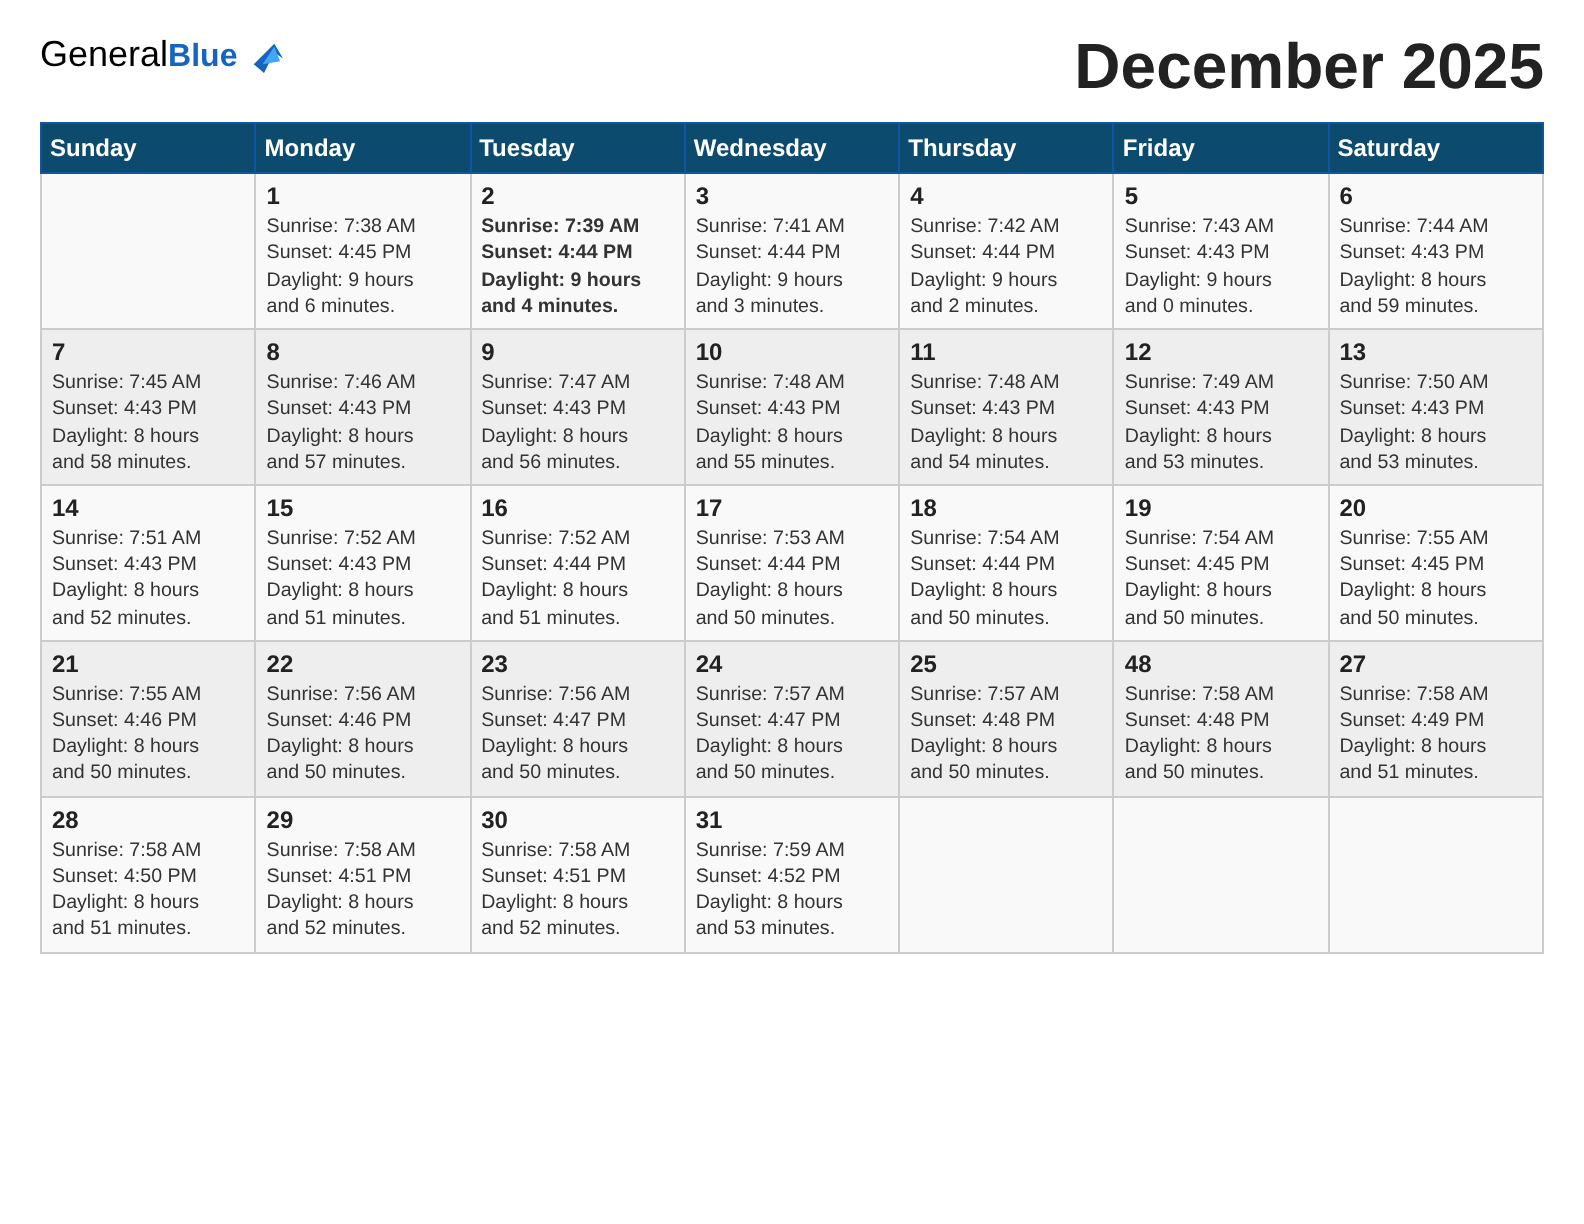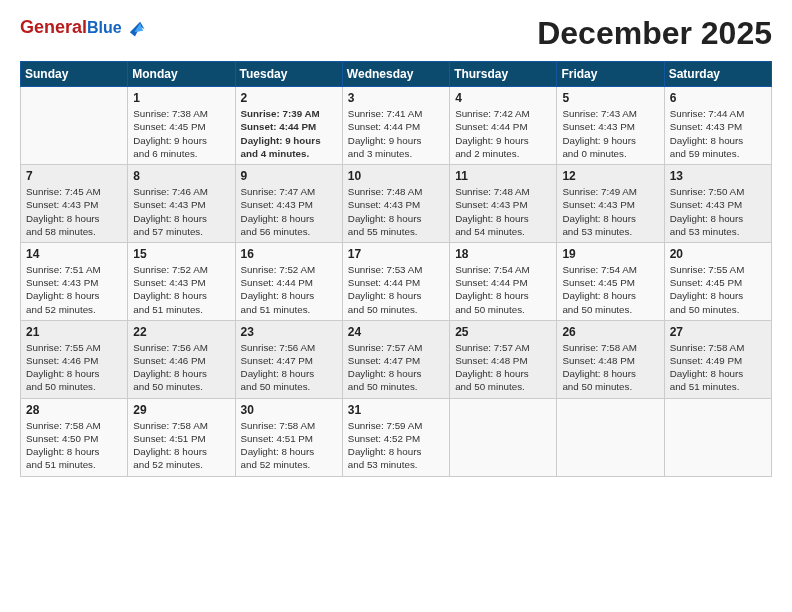--- a/index.html
+++ b/index.html
@@ -100,21 +100,21 @@
   </style>
 </head>
 <body>
 
 <div class="page">
   <div class="header">
     <div class="logo">
       <div>
         <div style="display:flex;align-items:center;">
           <span class="logo-text">
-            <span style="color:#b91c1c;font-size:18px;font-weight:bold;">General</span><span style="color:#1565c0;font-size:16px;font-weight:bold;">Blue</span>
+            <span style="color:#000000;font-size:18px;font-weight:normal;">General</span><span style="color:#1565c0;font-size:16px;font-weight:bold;">Blue</span>
           </span>
           <svg class="logo-icon" viewBox="0 0 30 30" xmlns="http://www.w3.org/2000/svg">
             <polygon points="8,22 22,8 28,18 22,14 15,28" fill="#1565c0"></polygon>
             <polygon points="14,22 22,10 26,20" fill="#42a5f5"></polygon>
           </svg>
         </div>
       </div>
     </div>
     <div class="title-block">
       <div class="month-title">December 2025</div>
@@ -311,21 +311,21 @@
 and 50 minutes.</div>
           </td>
           <td>
             <span class="day-number">25</span>
             <div class="day-info" style="white-space: pre-line;">Sunrise: 7:57 AM
 Sunset: 4:48 PM
 Daylight: 8 hours
 and 50 minutes.</div>
           </td>
           <td>
-            <span class="day-number">26</span>
+            <span class="day-number">48</span>
             <div class="day-info" style="white-space: pre-line;">Sunrise: 7:58 AM
 Sunset: 4:48 PM
 Daylight: 8 hours
 and 50 minutes.</div>
           </td>
           <td>
             <span class="day-number">27</span>
             <div class="day-info" style="white-space: pre-line;">Sunrise: 7:58 AM
 Sunset: 4:49 PM
 Daylight: 8 hours

